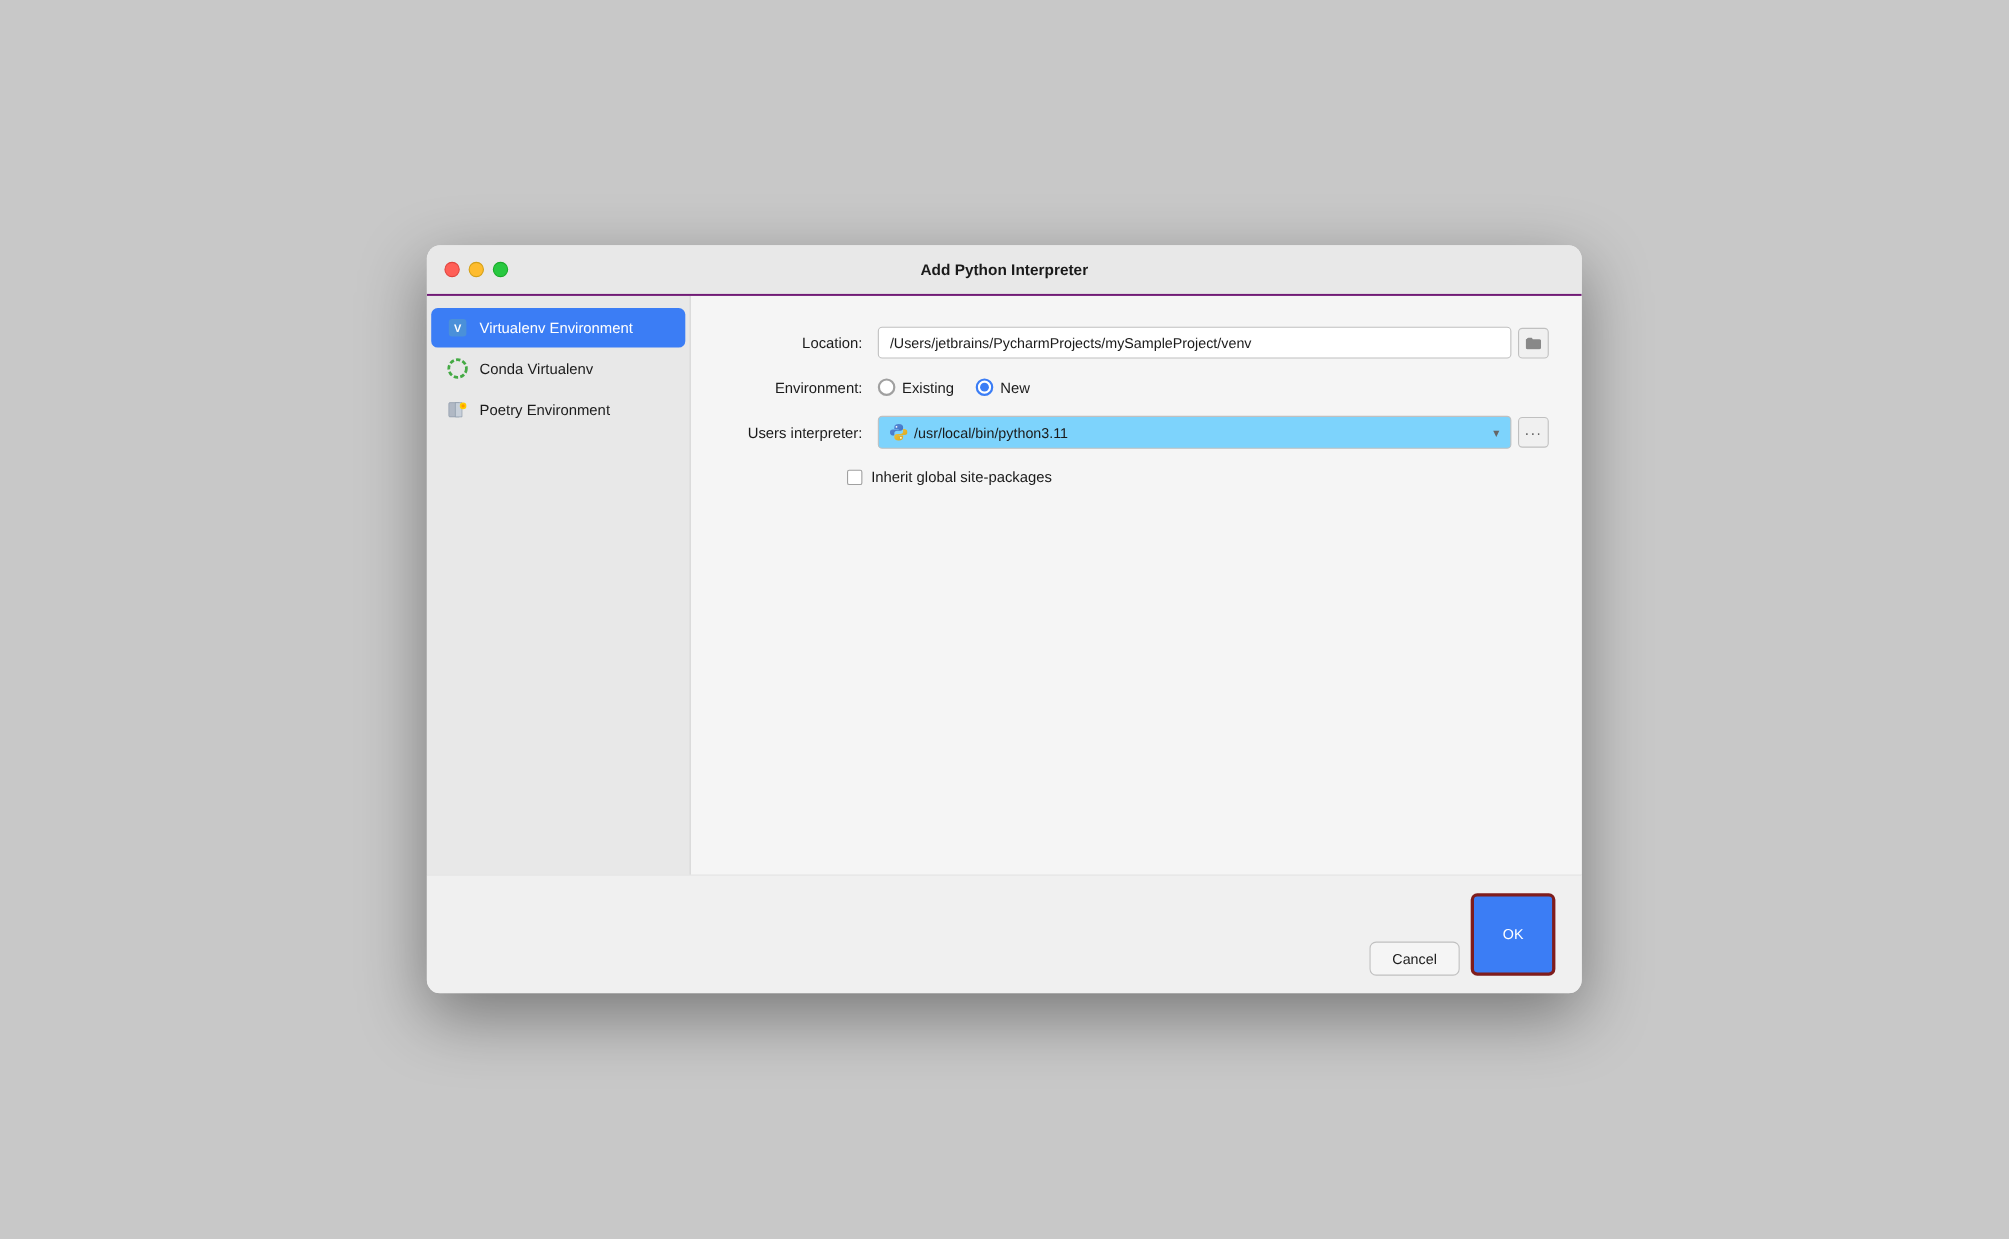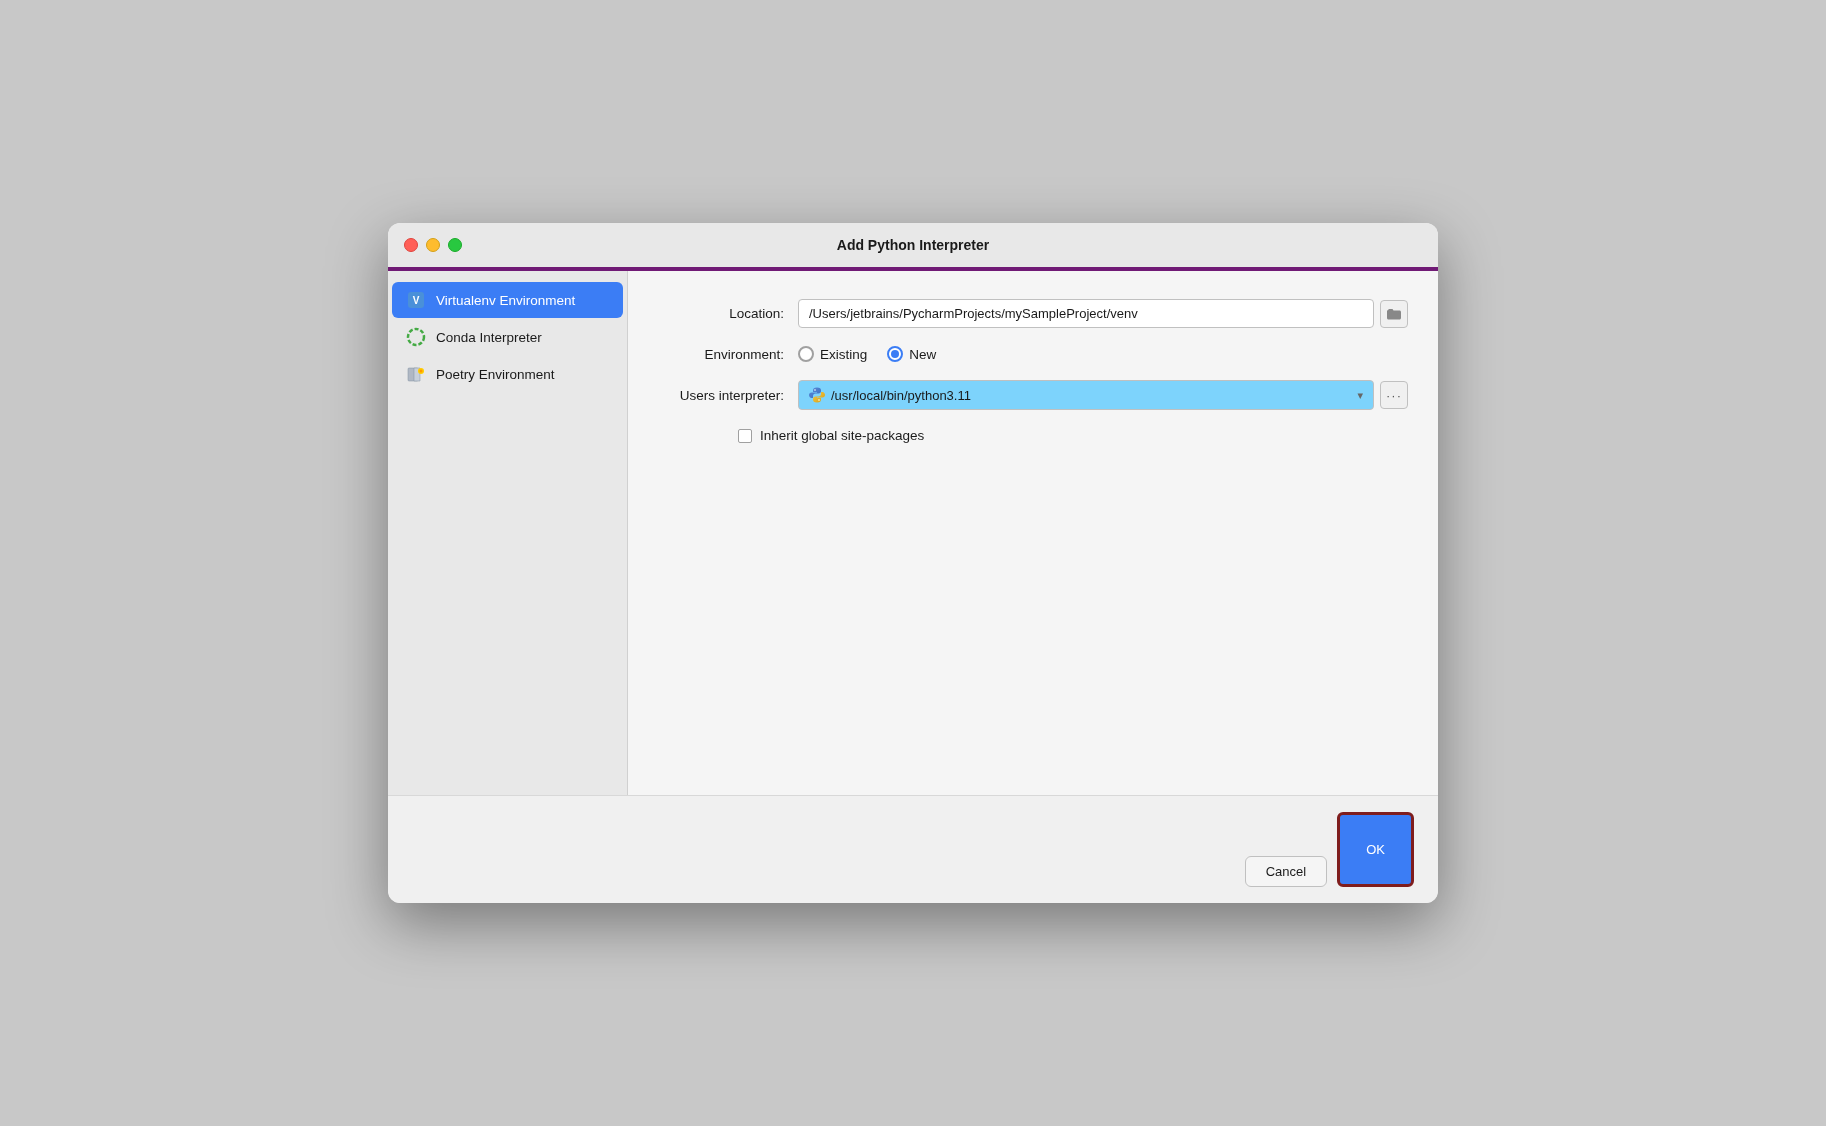--- a/index.html
+++ b/index.html
@@ -25,21 +25,21 @@
       width: 1050px;
       min-height: 680px;
       display: flex;
       flex-direction: column;
       overflow: hidden;
       position: relative;
     }
 
     .title-bar {
       background: #e8e8e8;
-      border-bottom: 4px solid #701a75;
+      border-bottom: 2px solid #701a75;
       padding: 14px 20px;
       display: flex;
       align-items: center;
       justify-content: center;
       position: relative;
       border-radius: 12px 12px 0 0;
     }
 
     .traffic-lights {
       position: absolute;
@@ -333,21 +333,21 @@
         </span>
         <span>Virtualenv Environment</span>
       </div>
 
       <div class="sidebar-item">
         <span class="sidebar-icon">
           <svg width="20" height="20" viewBox="0 0 20 20">
             <circle cx="10" cy="10" r="8" fill="none" stroke="#44aa44" stroke-width="2.5" stroke-dasharray="4 2"></circle>
           </svg>
         </span>
-        <span>Conda Interpreter</span>
+        <span>Conda Virtualenv</span>
       </div>
 
 
 
       <div class="sidebar-item">
         <span class="sidebar-icon">
           <svg width="20" height="20" viewBox="0 0 20 20">
             <rect x="2" y="4" width="10" height="13" rx="1" fill="#b0b8c4" stroke="#8090a0" stroke-width="0.5"></rect>
             <polygon points="8,4 14,4 14,17 8,17" fill="#c8d0da" stroke="#8090a0" stroke-width="0.5"></polygon>
             <circle cx="15" cy="7" r="3" fill="#ffcc00"></circle>
@@ -410,21 +410,21 @@
               <span>/usr/local/bin/python3.11</span>
             </div>
             <span class="chevron-icon">▾</span>
           </div>
           <button class="ellipsis-btn">
             <span>···</span>
           </button>
         </div>
       </div>
 
-      <div class="form-row" style="margin-left: 80px;">
+      <div class="form-row" style="margin-left: 112px;">
         <div class="checkbox-row">
           <input type="checkbox" class="checkbox-input" style="">
           <label class="checkbox-label">Inherit global site-packages</label>
         </div>
       </div>
     </div>
   </div>
 
   <div class="dialog-footer">
     <button class="btn-cancel">Cancel</button>

